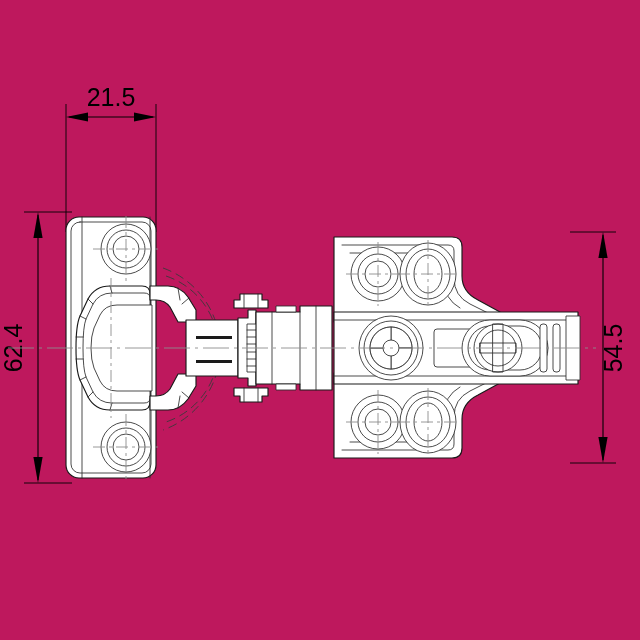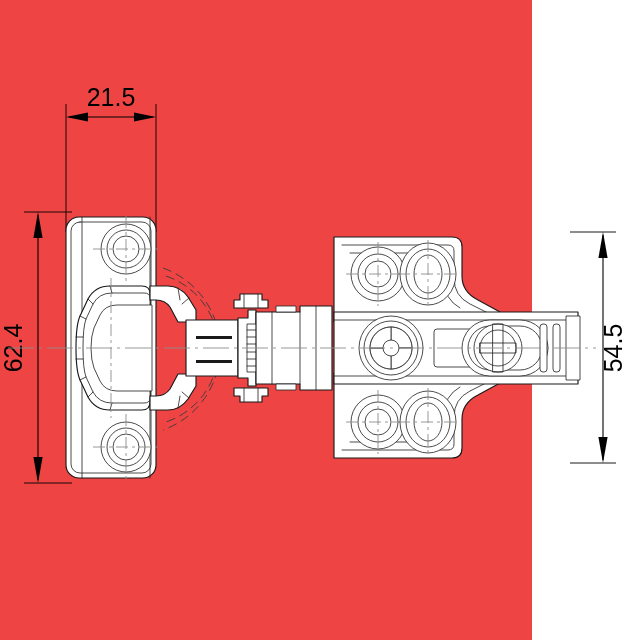--- a/index.html
+++ b/index.html
@@ -8,23 +8,23 @@
     background: #ffffff;
   }
   body {
     width: 640px;
     height: 640px;
     font-family: "Liberation Sans", sans-serif;
     overflow: hidden;
   }
   #drawing-root {
     position: relative;
-    width: 532px;
+    width: 640px;
     height: 640px;
-    background: #ef4444;
+    background: #be185d;
   }
   svg#tech-drawing {
     display: block;
     width: 640px;
     height: 640px;
   }
   .dim-text {
     font-family: "Liberation Sans", sans-serif;
     font-size: 25px;
     fill: #000000;

